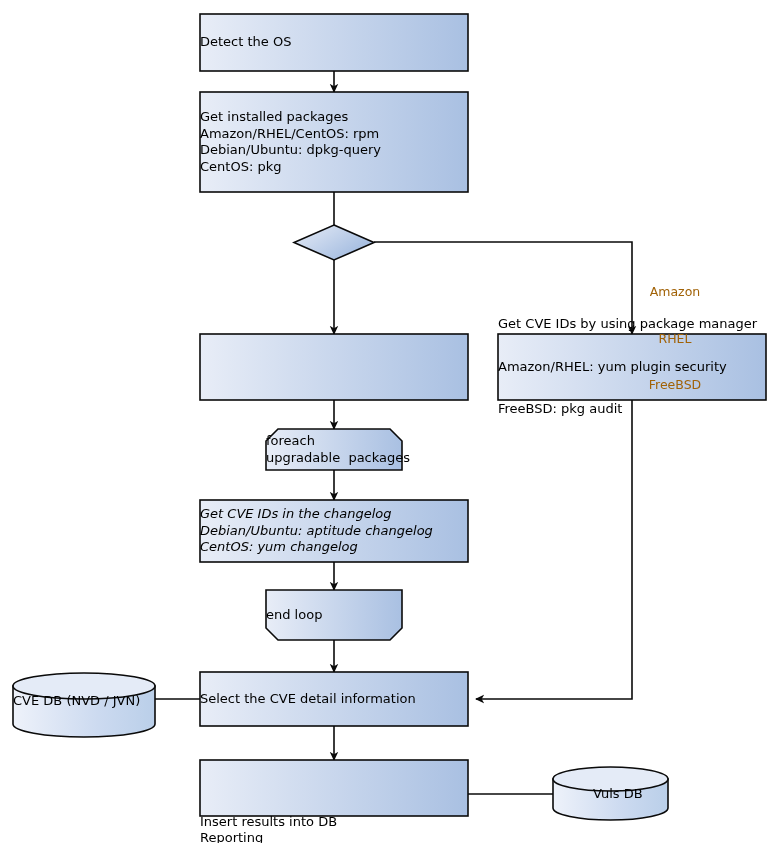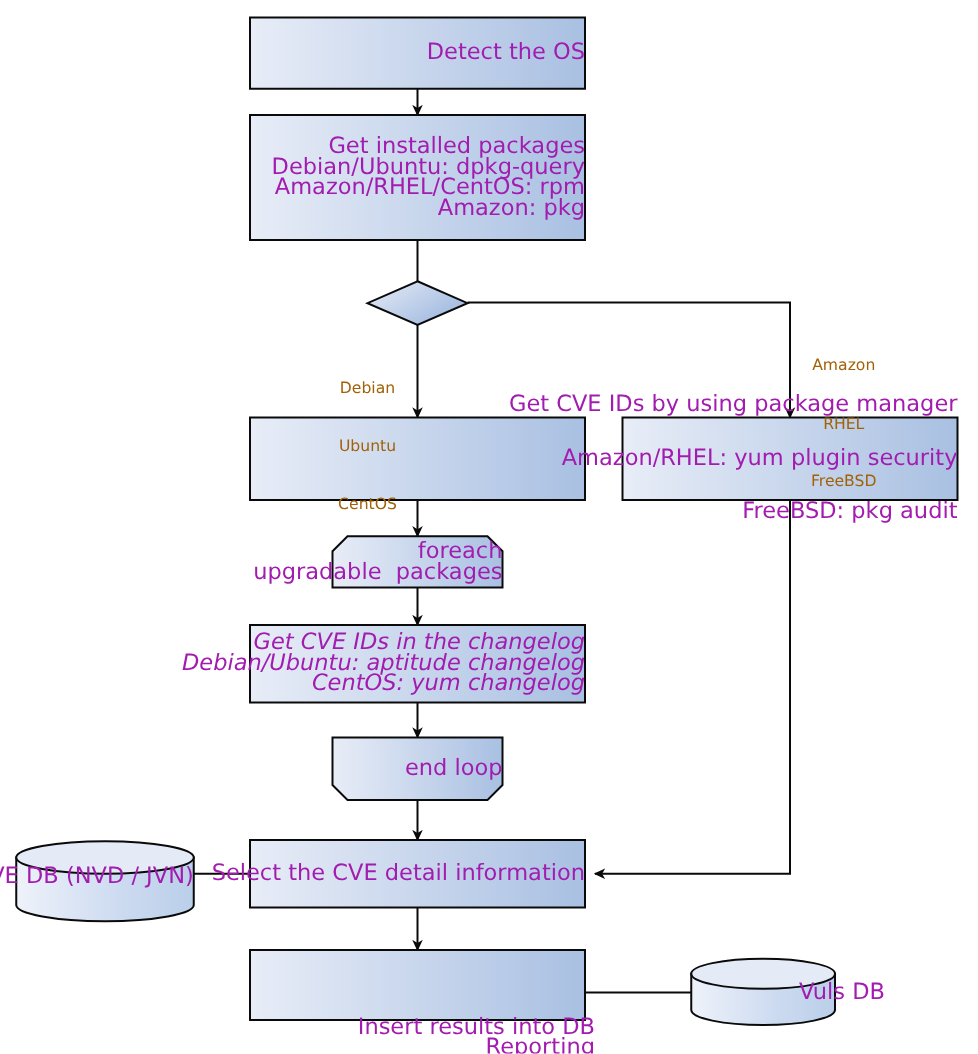--- a/index.html
+++ b/index.html
@@ -19,25 +19,25 @@
     position: absolute;
     left: 0;
     top: 0;
     width: 782px;
     height: 843px;
   }
   .node-label {
     position: absolute;
     display: flex;
     flex-direction: column;
-    align-items: flex-end;
+    align-items: flex-start;
     justify-content: center;
     text-align: center;
-    color: #a21caf;
-    font-size: 18px;
+    color: #000000;
+    font-size: 13px;
     line-height: 16.5px;
     pointer-events: none;
     white-space: pre;
   }
   .node-label .ln { display: block; }
   .edge-label {
     position: absolute;
     color: #a16207;
     font-size: 12.5px;
     line-height: 15.5px;
@@ -128,30 +128,25 @@
       <ellipse cx="610.5" cy="779" rx="57.5" ry="12" fill="#e4ebf7" stroke="#0a0a0a" stroke-width="1.6"></ellipse>
     </g>
   </svg>
 
   <div class="node-label" style="left:200px; top:14px; width:268px; height:57px;">
     <span class="ln">Detect the OS</span>
   </div>
 
   <div class="node-label" style="left:200px; top:92px; width:268px; height:100px;">
     <span class="ln">Get installed packages</span>
+    <span class="ln">Amazon/RHEL/CentOS: rpm</span>
     <span class="ln">Debian/Ubuntu: dpkg-query</span>
-    <span class="ln">Amazon/RHEL/CentOS: rpm</span>
-    <span class="ln">Amazon: pkg</span>
+    <span class="ln">CentOS: pkg</span>
   </div>
 
-  <div class="edge-label" style="left:258px; top:271px; width:72px;">
-    <span class="ln">Debian</span>
-    <span class="ln">Ubuntu</span>
-    <span class="ln">CentOS</span>
-  </div>
 
   <div class="edge-label" style="left:637px; top:253px; width:76px; text-align:center;">
     <span class="ln">Amazon</span>
     <span class="ln">RHEL</span>
     <span class="ln">FreeBSD</span>
   </div>
 
 
   <div class="node-label" style="left:498px; top:334px; width:268px; height:66px;gap:26px;">
     <span class="ln">Get CVE IDs by using package manager</span>

